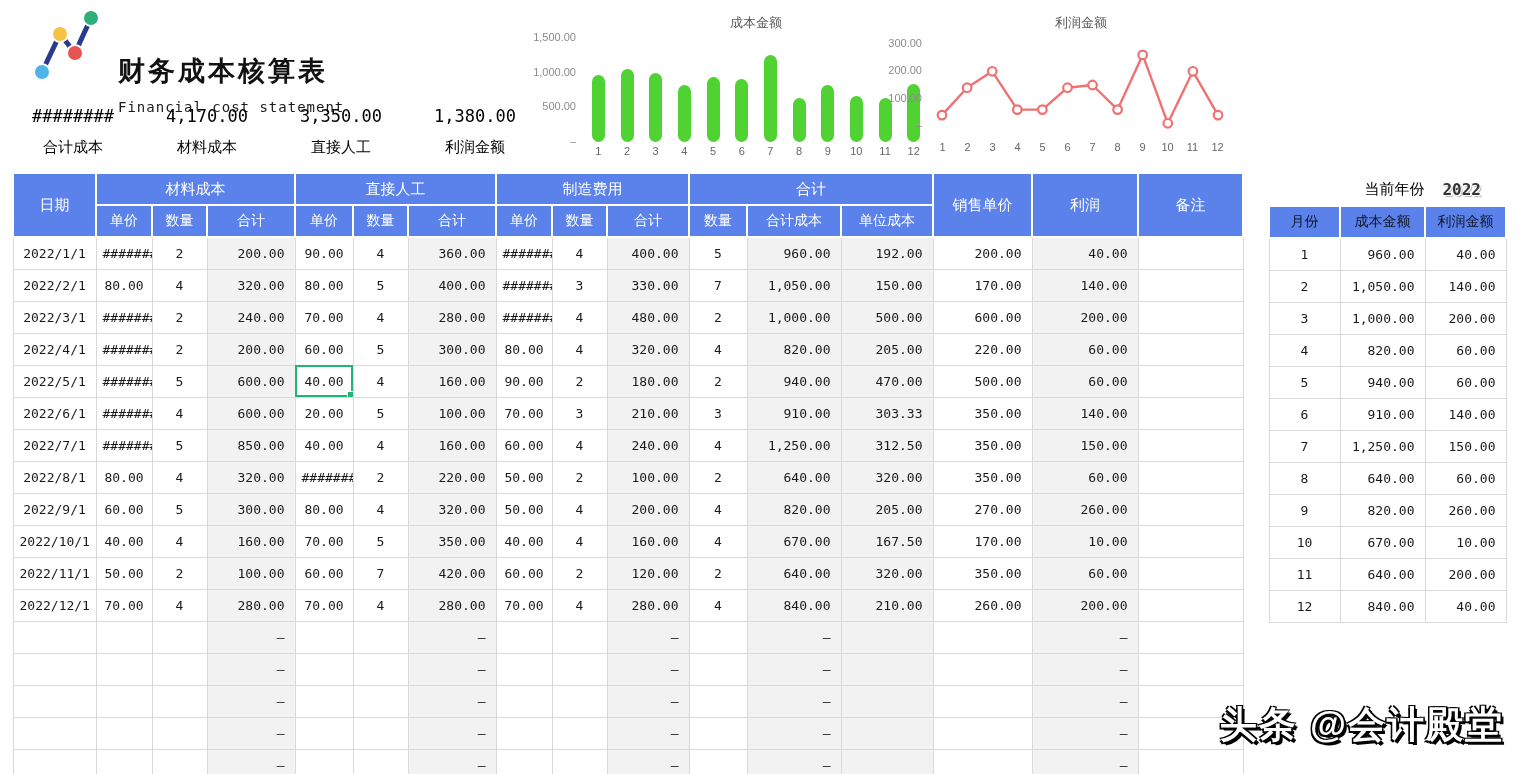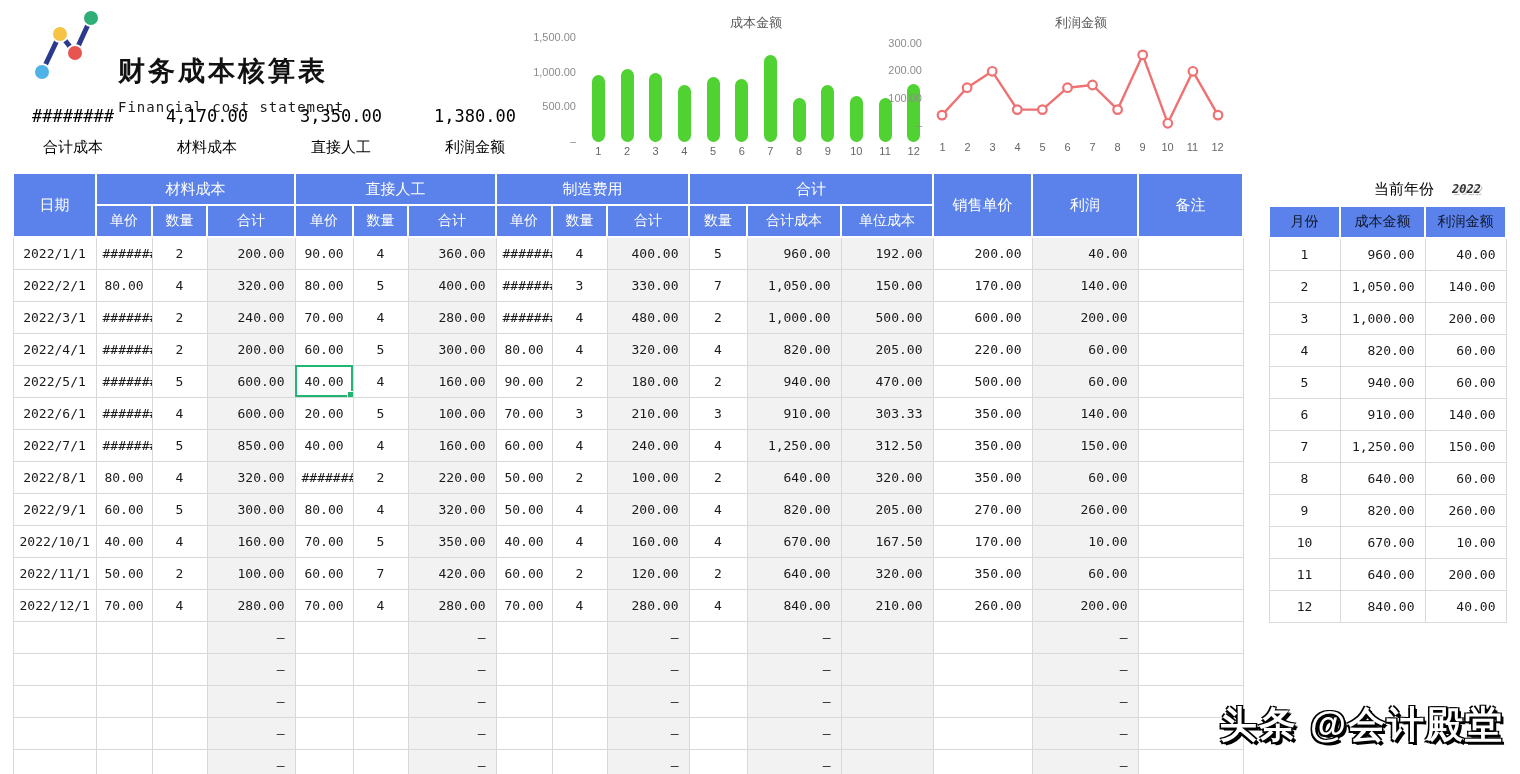--- a/index.html
+++ b/index.html
@@ -51,21 +51,21 @@
   .main-table td.l{text-align:left;}
   .main-table td.g{background:var(--gray);}
   .main-table td.sel{position:relative;outline:2px solid var(--sel);outline-offset:-2px;}
   .main-table td.sel::after{
     content:'';position:absolute;right:-2px;bottom:-2px;width:6px;height:6px;
     background:var(--sel);border:1px solid #fff;
   }
   
   .year-line{position:absolute;left:1268px;top:174px;width:237px;height:30px;display:flex;align-items:center;justify-content:flex-end;padding-right:24px;}
   .year-label{font-size:15px;color:#000;margin-right:18px;}
-  .year-value{font-size:12px;font-weight:600;color:#333;text-shadow:1px 1px 0 #fff,2px 2px 1px #bbb;font-family:"DejaVu Sans Mono",monospace;font-style:italic;}
+  .year-value{font-size:16px;font-weight:600;color:#333;text-shadow:1px 1px 0 #fff,2px 2px 1px #bbb;font-family:"DejaVu Sans Mono",monospace;}
   .side-table{position:absolute;left:1268px;top:205px;border-collapse:collapse;table-layout:fixed;width:237px;}
   .side-table th{background:var(--blue);color:#0f172a;font-weight:400;font-size:14px;border:2px solid #fff;height:32px;}
   .side-table td{
     border:1px solid var(--border);height:32px;padding:0 6px;background:#fff;
     font-family:"DejaVu Sans Mono",monospace;font-size:13px;color:#1a1a1a;white-space:nowrap;
   }
   .side-table td.c{text-align:center;}
   .side-table td.r{text-align:right;padding-right:10px;}
   
   .watermark{

